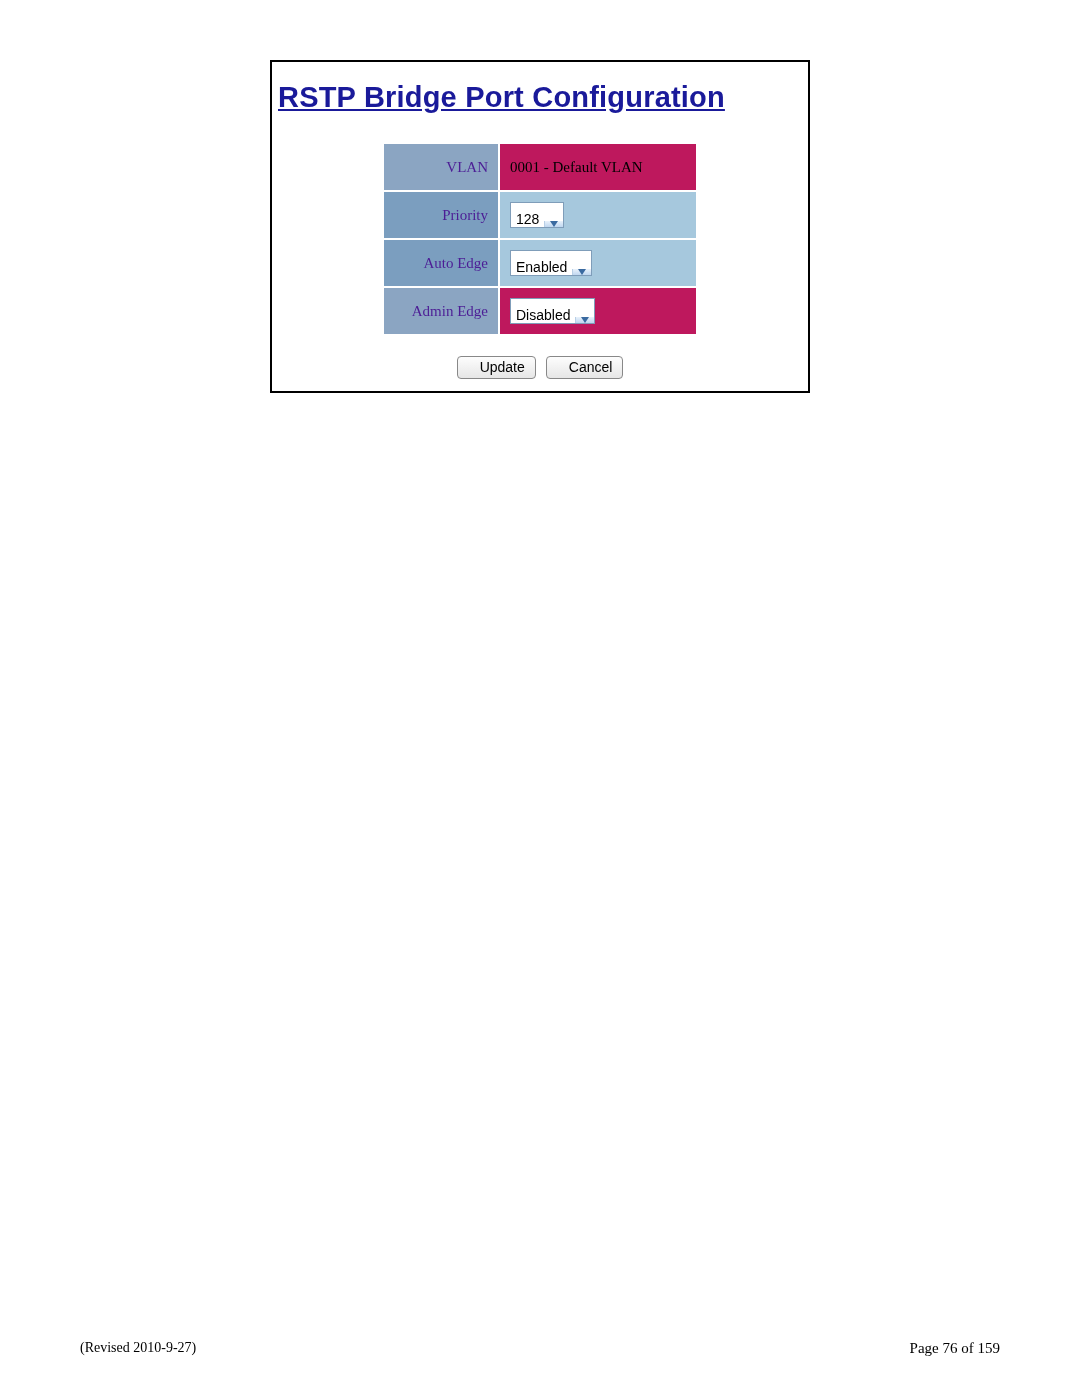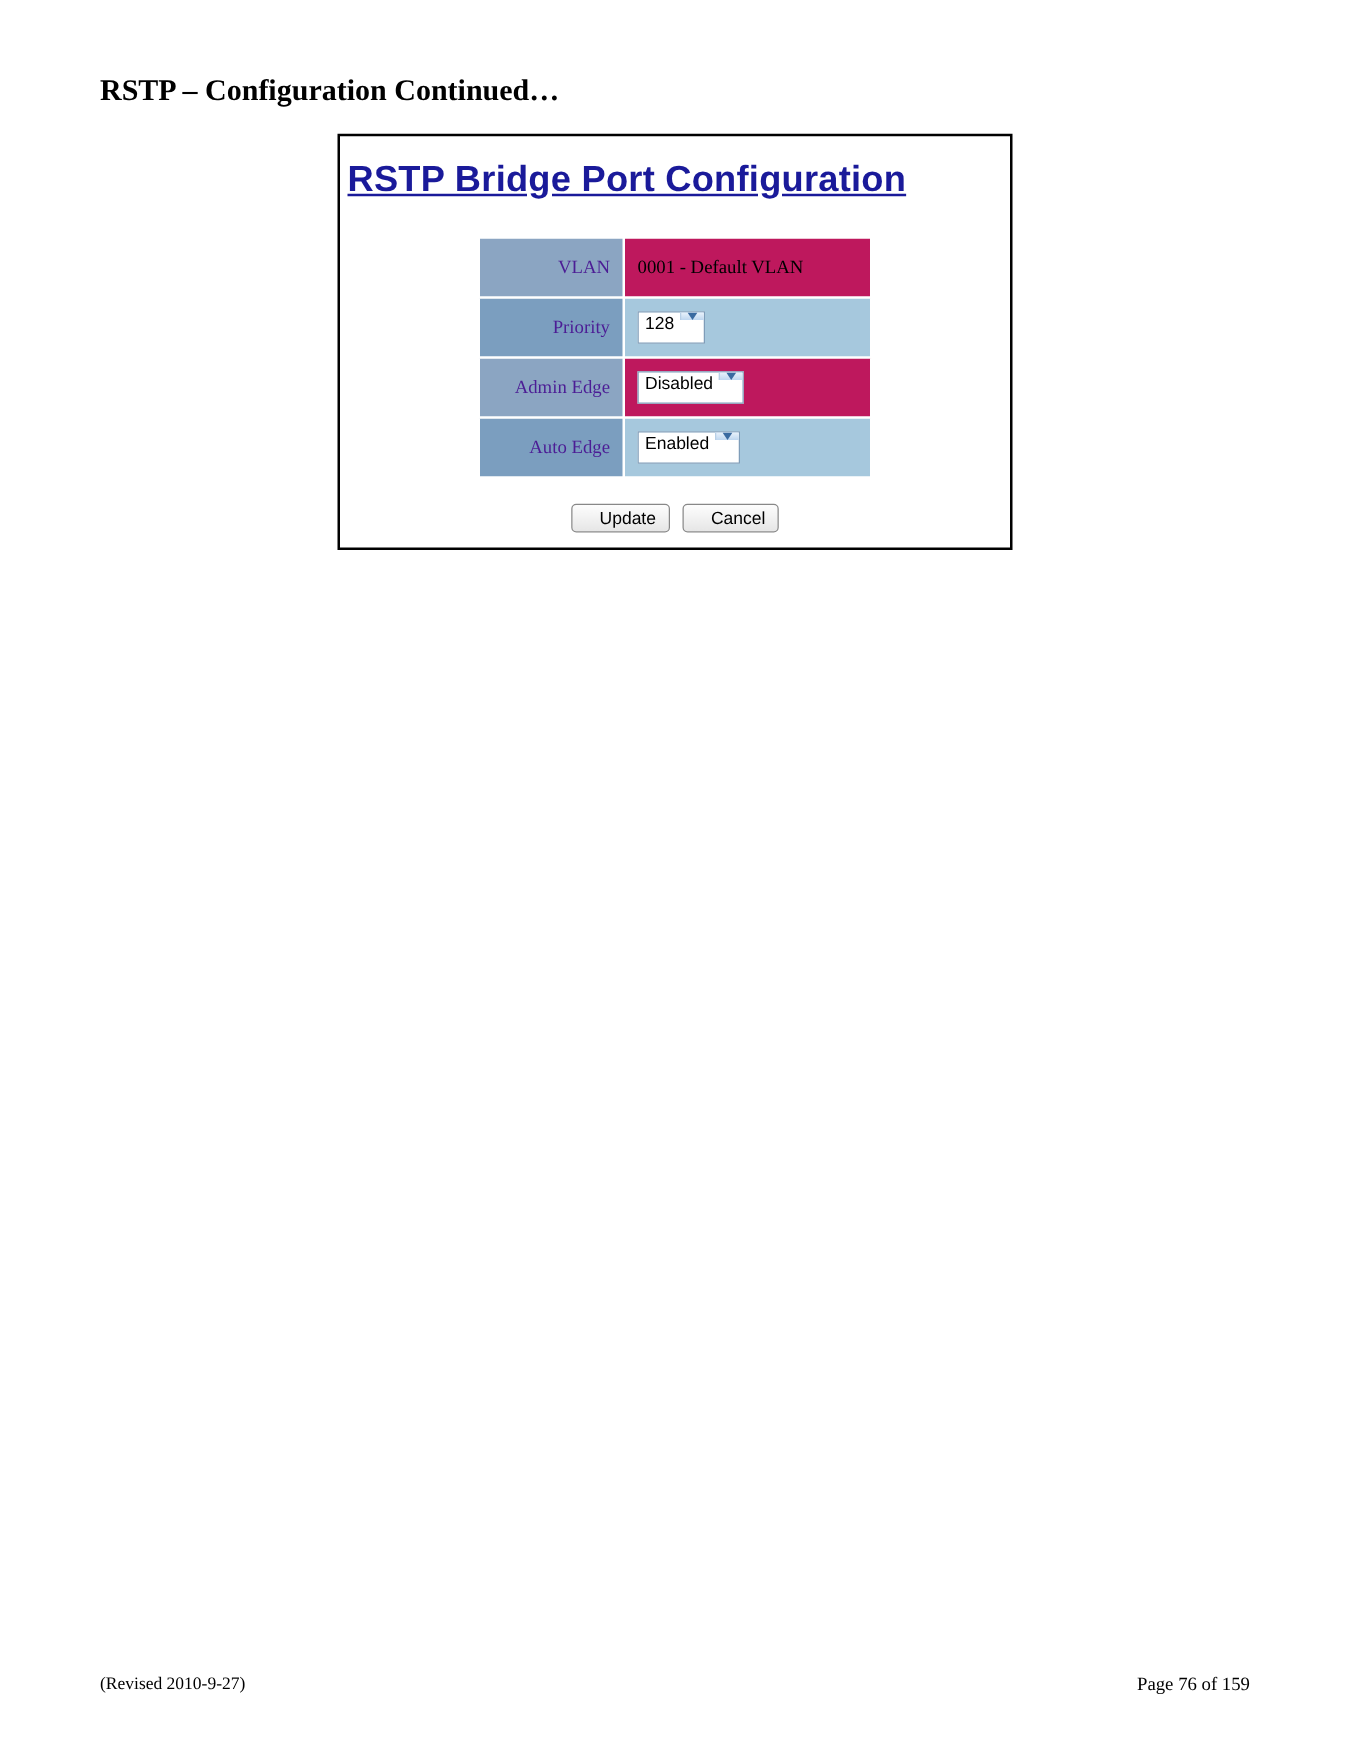--- a/index.html
+++ b/index.html
@@ -82,21 +82,21 @@
     height: 20px;
     line-height: 20px;
     border: 1px solid #7f9db9;
     padding: 1px 4px;
     box-sizing: content-box;
     background: #fff;
   }
   .text-input.wide { width: 152px; }
   .select-wrap {
     display: inline-flex;
-    align-items: flex-start;
+    align-items: flex-end;
     border: 1px solid #7f9db9;
     background: #fff;
     height: 26px;
     box-sizing: border-box;
     font-family: Arial, Helvetica, sans-serif;
     font-size: 14px;
   }
   .select-text {
     padding: 0 5px;
     display: flex;
@@ -135,21 +135,20 @@
     font-size: 15px;
     font-family: "Times New Roman", Times, serif;
   }
   .footer .rev { font-size: 14px; }
 </style>
 </head>
 <body>
 
 <div class="page">
 
-  <div class="section-title">RSTP – Configuration Continued…</div>
 
 
   <div class="panel-wrap">
     <div class="panel-title">RSTP Bridge Port Configuration</div>
 
     <table class="config-table">
       <tbody>
           <tr>
         <td class="label-cell">VLAN</td>
         <td class="value-cell">0001 - Default VLAN</td>
@@ -161,45 +160,45 @@
             <span class="select-text">128</span>
             <span class="select-btn">
               <svg width="8" height="6" viewBox="0 0 8 6">
                     <path d="M0 0 L8 0 L4 6 Z" fill="#3a6aa0"></path>
                   </svg>
             </span>
           </span>
         </td>
       </tr>
       <tr>
+        <td class="label-cell even">Auto Edge</td>
+        <td class="value-cell even">
+          <span class="select-wrap">
+            <span class="select-text">Enabled</span>
+            <span class="select-btn">
+              <svg width="8" height="6" viewBox="0 0 8 6">
+                    <path d="M0 0 L8 0 L4 6 Z" fill="#3a6aa0"></path>
+                  </svg>
+            </span>
+          </span>
+        </td>
+      </tr>
+      <tr>
         <td class="label-cell">Admin Edge</td>
         <td class="value-cell">
           <span class="select-wrap">
             <span class="select-text">Disabled</span>
             <span class="select-btn">
               <svg width="8" height="6" viewBox="0 0 8 6">
                     <path d="M0 0 L8 0 L4 6 Z" fill="#3a6aa0"></path>
                   </svg>
             </span>
           </span>
         </td>
       </tr>
-      <tr>
-        <td class="label-cell even">Auto Edge</td>
-        <td class="value-cell even">
-          <span class="select-wrap">
-            <span class="select-text">Enabled</span>
-            <span class="select-btn">
-              <svg width="8" height="6" viewBox="0 0 8 6">
-                    <path d="M0 0 L8 0 L4 6 Z" fill="#3a6aa0"></path>
-                  </svg>
-            </span>
-          </span>
-        </td>
-      </tr>
     </tbody>
       </table>
 
     <div class="btn-row">
       <button class="ui-button">Update</button>
       <button class="ui-button">Cancel</button>
     </div>
   </div>
 
   <div class="footer">

